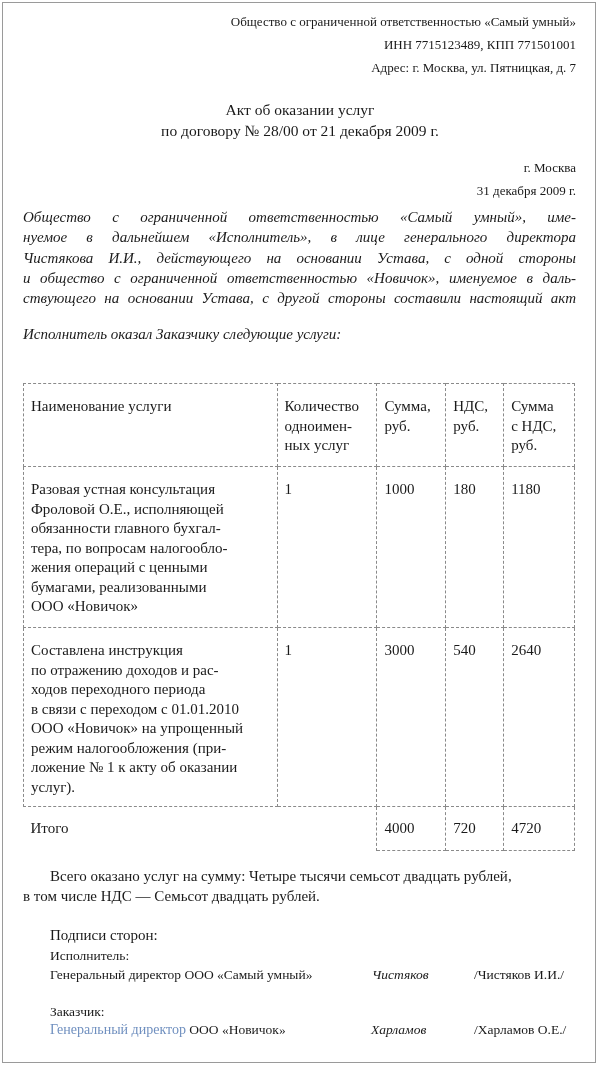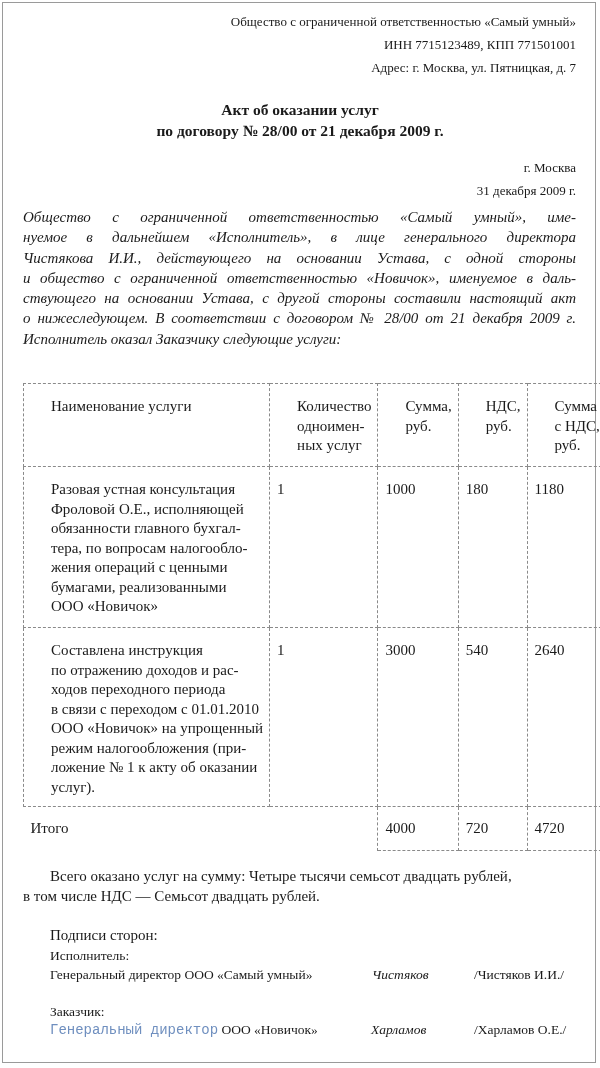--- a/index.html
+++ b/index.html
@@ -2,34 +2,34 @@
 <html><head>
 <meta charset="utf-8">
 <style>
   html, body { margin: 0; padding: 0; background: #ffffff; }
   body { width: 600px; height: 1068px; position: relative; overflow: hidden;
          font-family: "DejaVu Serif", "Liberation Serif", serif; color: #1a1a1a; }
   .frame { position: absolute; left: 2px; top: 2px; width: 594px; height: 1061px;
            border: 1px solid #9a9a9a; box-sizing: border-box; }
   .abs { position: absolute; white-space: nowrap; }
   .hdr { right: 24px; font-size: 13px; text-align: right; font-family: "Liberation Serif", serif; }
-  .title { left: 0; width: 600px; text-align: center; font-weight: bold; font-size: 15.5px;
+  .title { left: 0; width: 600px; text-align: center; font-weight: normal; font-size: 15.5px;
            font-family: "Liberation Serif", serif; }
   .para { position: absolute; left: 23px; width: 553px; font-size: 15px; line-height: 20.3px;
           text-align: justify; font-family: "Liberation Serif", serif; }
   .para .ln { display: block; text-align: justify; text-align-last: justify; white-space: nowrap; font-style: italic; }
-  .para .ln.last { text-align-last: left; }
+  .para .ln.last { text-align-last: left; margin-top: 16px; }
   .tbl { position: absolute; left: 23px; top: 383px; width: 552px; border-collapse: collapse;
          font-family: "Liberation Serif", serif; font-size: 15px; line-height: 19.5px; }
   .tbl td { border: 1px dashed #8a8a8a; vertical-align: top; padding: 13px 6px 0 7px; }
   .tbl td.nbl { border-left: none; border-bottom: none; }
-  .cell-line { display: block; white-space: nowrap; margin-left: 20px; }
+  .cell-line { display: block; white-space: nowrap; }
   .sig { position: absolute; font-family: "Liberation Serif", serif; font-size: 13.5px; white-space: nowrap; }
   .it { font-style: italic; }
-  .blue { color: #6f8fbf; font-family: Liberation Mono, monospace; font-size: 14px; }
+  .blue { color: #6f8fbf; font-family: Liberation Serif, serif; font-size: 14px; }
 </style>
 </head>
 <body>
 
 <div class="frame"></div>
 
 <div class="abs hdr" style="top:14px">Общество с ограниченной ответственностью «Самый умный»</div>
 <div class="abs hdr" style="top:37px">ИНН 7715123489, КПП 771501001</div>
 <div class="abs hdr" style="top:60px">Адрес: г. Москва, ул. Пятницкая, д. 7</div>
 
@@ -38,21 +38,20 @@
 
 <div class="abs hdr" style="top:160px">г. Москва</div>
 <div class="abs hdr" style="top:183px">31 декабря 2009 г.</div>
 
 <div class="para" style="top:207px">
   <span class="ln">Общество с ограниченной ответственностью «Самый умный», име-</span>
   <span class="ln">нуемое в дальнейшем «Исполнитель», в лице генерального директора</span>
   <span class="ln">Чистякова И.И., действующего на основании Устава, с одной стороны</span>
   <span class="ln">и общество с ограниченной ответственностью «Новичок», именуемое в даль-</span>
   <span class="ln">ствующего на основании Устава, с другой стороны составили настоящий акт</span>
-  <span class="ln">о нижеследующем. В соответствии с договором № 28/00 от 21 декабря 2009 г.</span>
   <span class="ln last">Исполнитель оказал Заказчику следующие услуги:</span>
 </div>
 
 <table class="tbl">
   <colgroup>
     <col style="width:254px">
       <col style="width:100px">
       <col style="width:69px">
       <col style="width:58px">
       <col style="width:71px">

